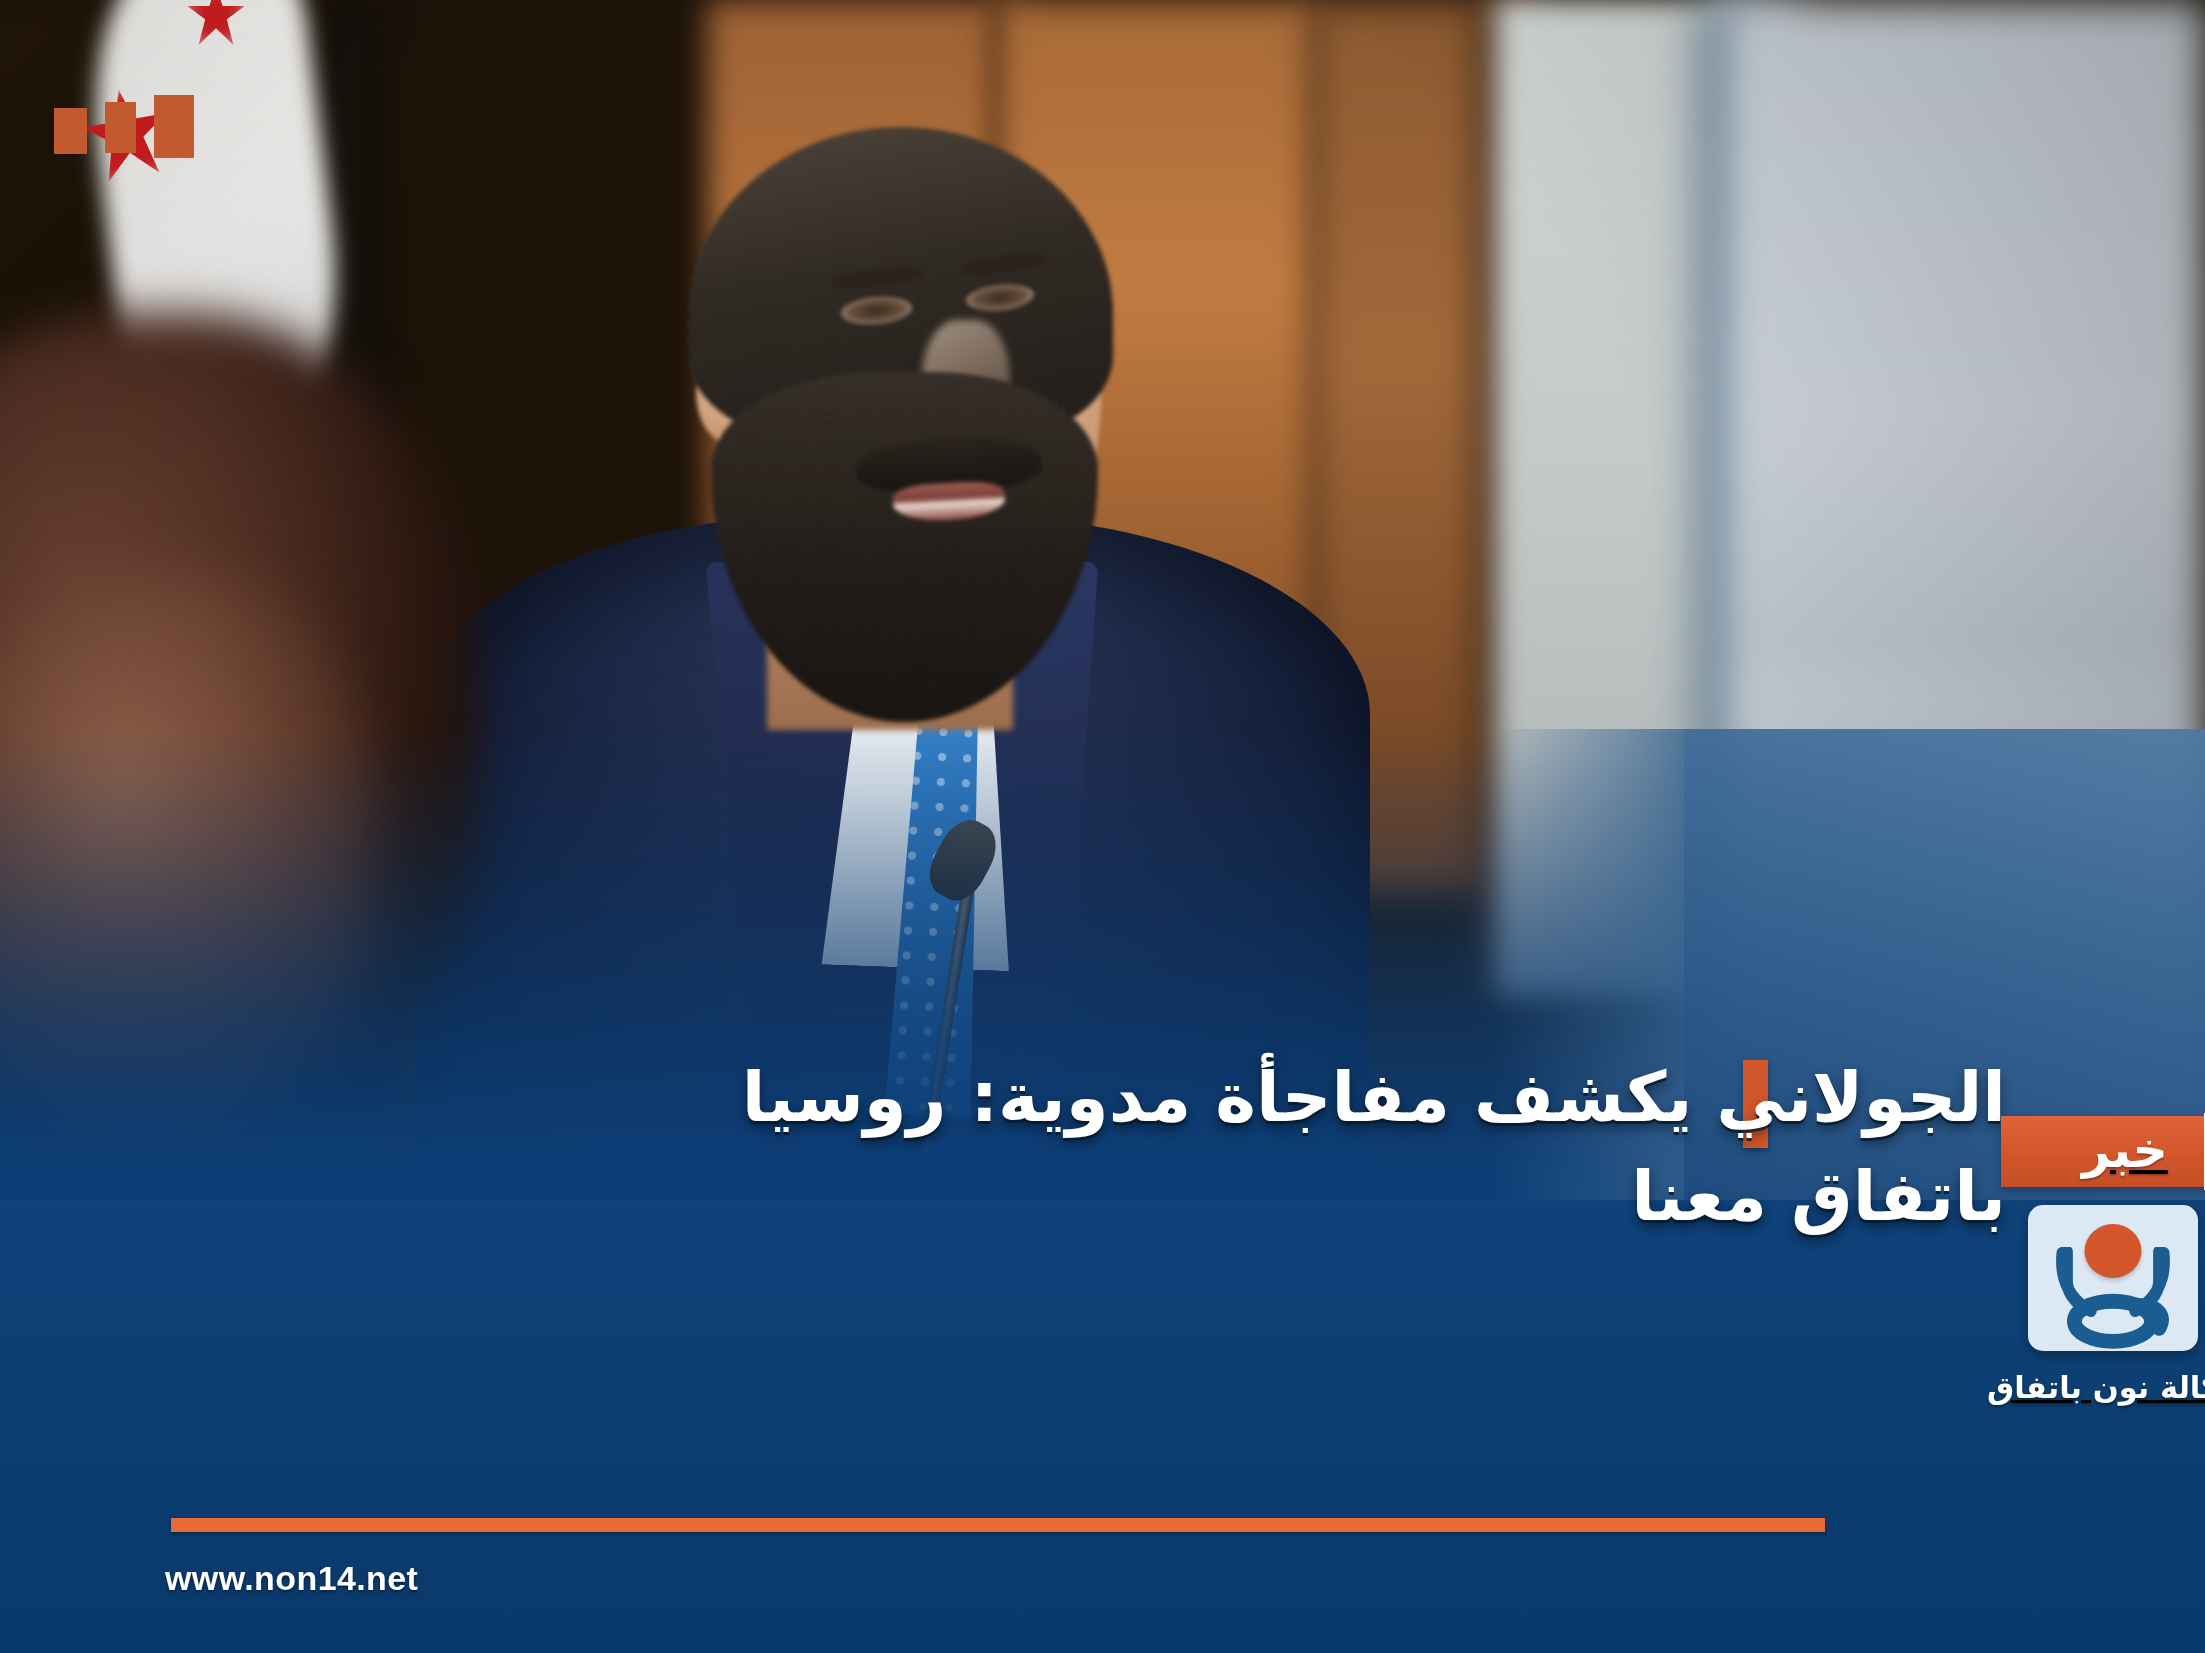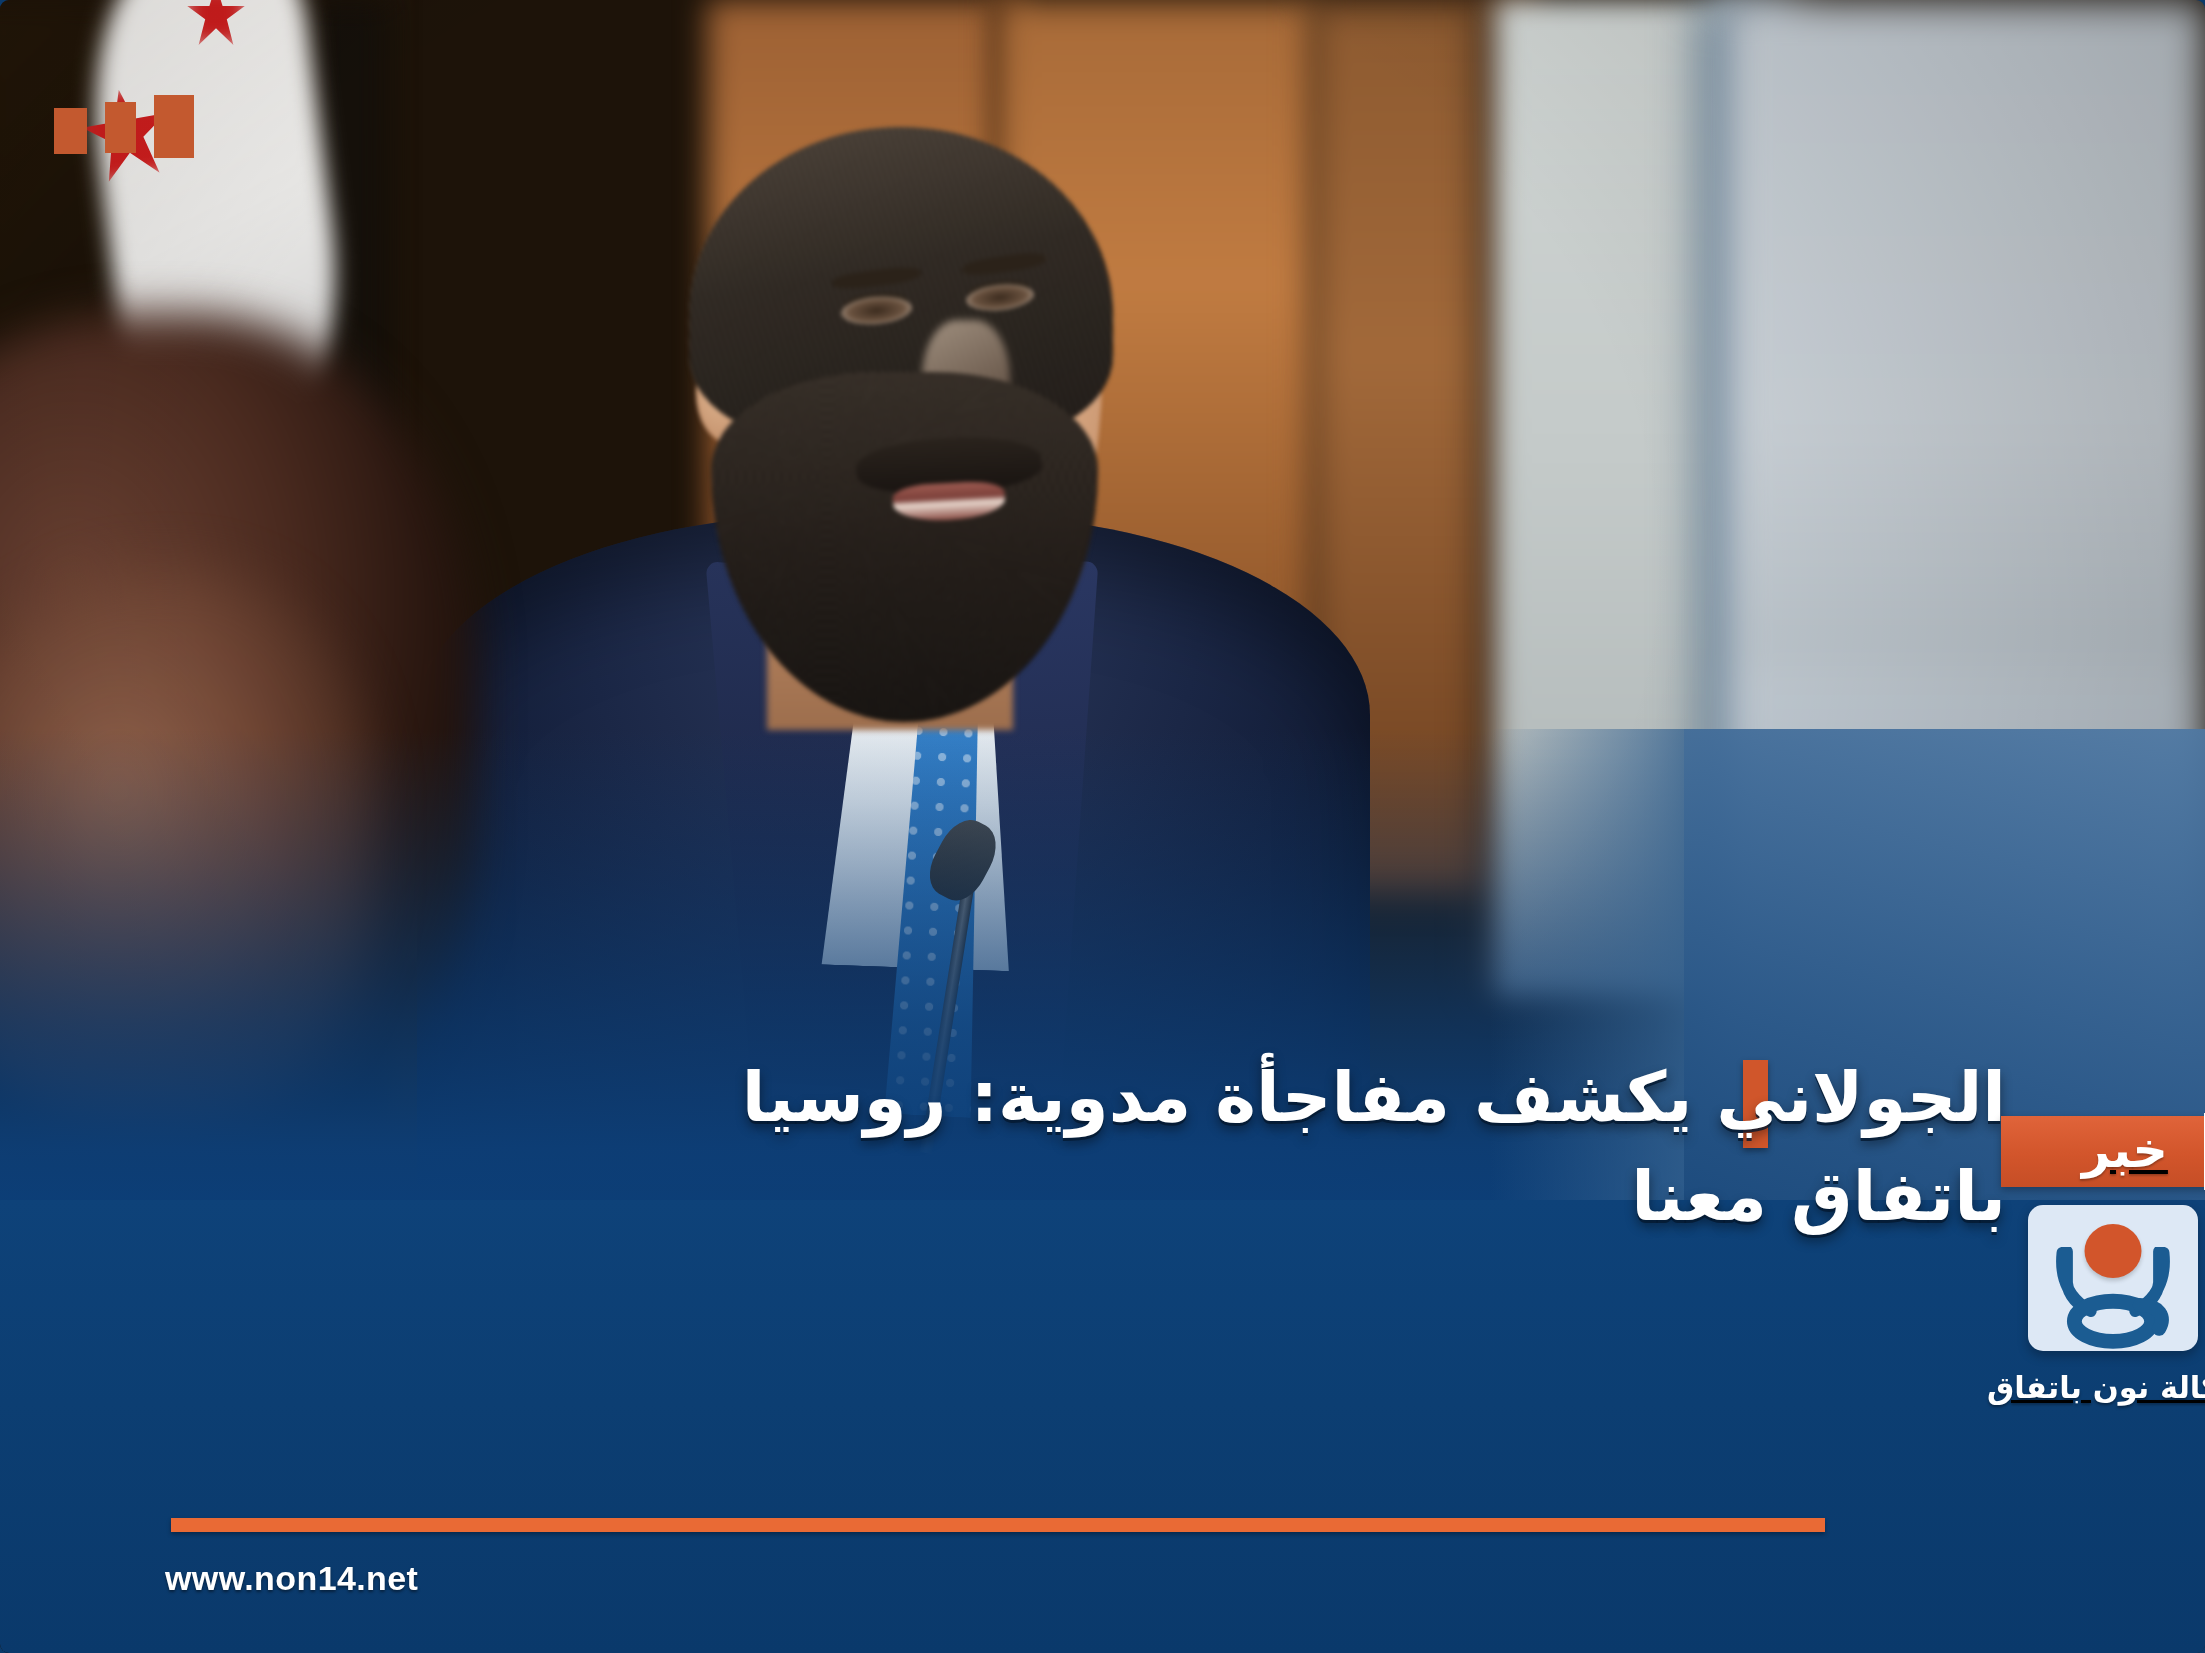--- a/index.html
+++ b/index.html
@@ -4,21 +4,21 @@
 <title>news-card</title>
 <style>
   * { margin:0; padding:0; box-sizing:border-box; }
   html,body{ background:#0b3a6b; }
   body{
     width:2205px; height:1653px;
     font-family:"DejaVu Sans","Liberation Sans",sans-serif;
     overflow:hidden; position:relative;
   }
 
-  #card{ position:absolute; inset:0; overflow:hidden;border-radius:9px; }
+  #card{ position:absolute; inset:0; overflow:hidden; }
 
   
   .photo{ position:absolute; inset:0; overflow:hidden;
           background:#1d1309; }
 
   
   .wall-right{
     position:absolute; left:1727px; top:0; width:479px; height:1116px;
     background:
       linear-gradient(180deg,

